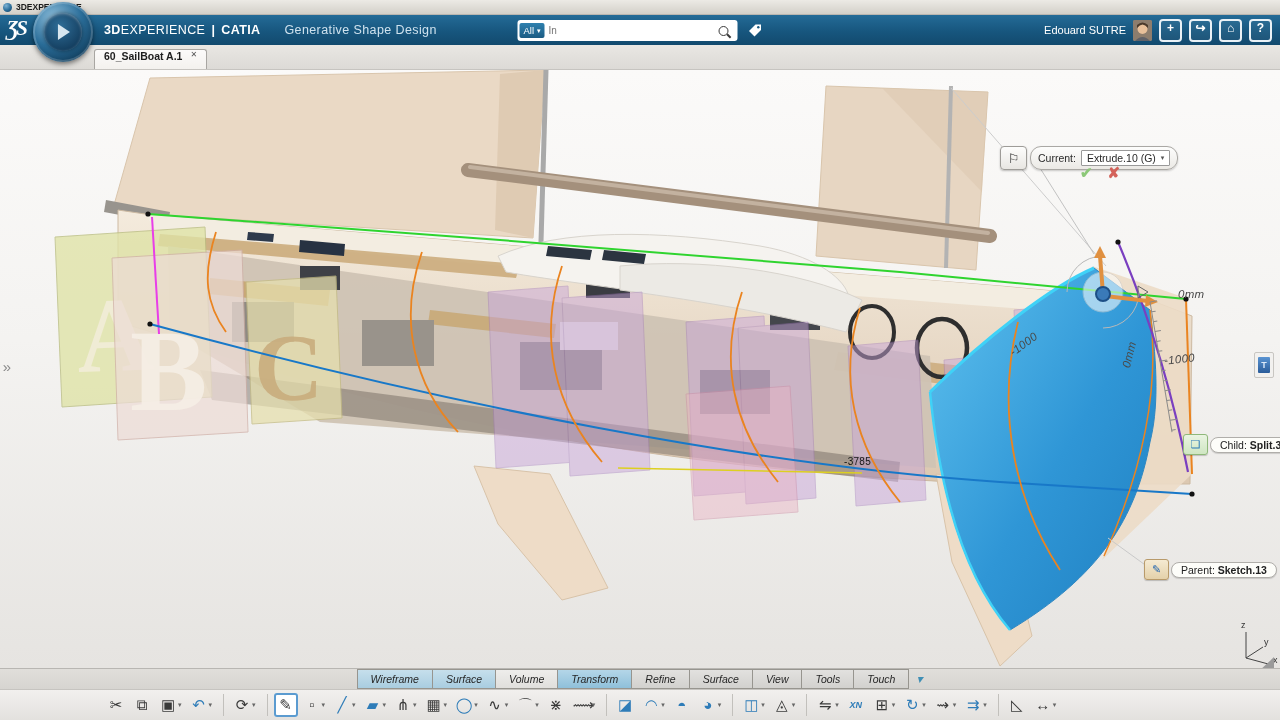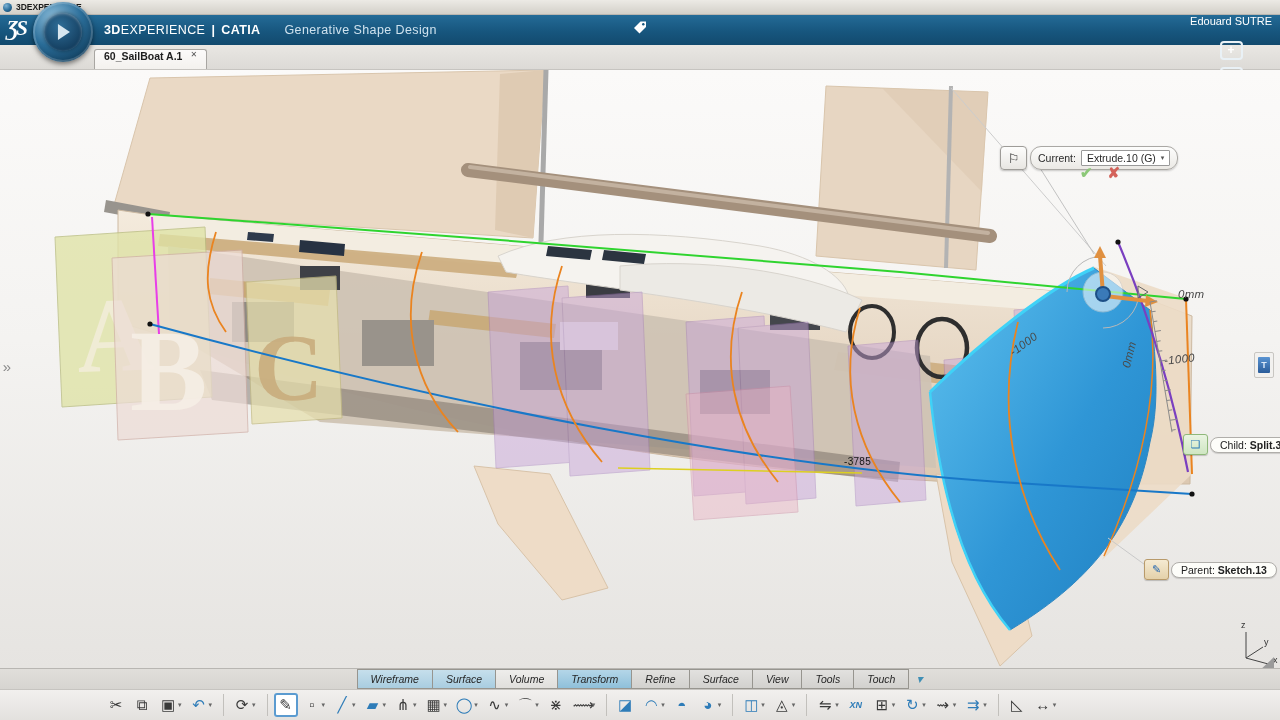--- a/index.html
+++ b/index.html
@@ -30,21 +30,21 @@
   .app-title .dv{margin:0 6px;font-weight:bold;}
   .app-title .module{color:#cfe2ee;margin-left:20px;}
   .searchzone{position:absolute;left:50%;top:5px;transform:translateX(-50%);display:flex;align-items:center;gap:10px;}
   .search-wrap{width:218px;height:19px;background:#fff;border-radius:3px;display:flex;align-items:center;padding:1px;}
   .filter{height:15px;background:linear-gradient(#2f80ae,#1b5c84);border-radius:2px;color:#fff;
     font-size:9.5px;display:flex;align-items:center;gap:3px;padding:0 4px;margin-left:1px;}
   .filter .fc{font-size:7px;}
   .search-wrap input{flex:1;border:0;outline:0;font-size:10px;color:#333;padding:0 4px;min-width:0;background:transparent;font-family:"Liberation Sans",sans-serif;}
   .mag{width:8px;height:8px;border:1.6px solid #3a3a3a;border-radius:50%;position:relative;margin-right:8px;}
   .mag::after{content:'';position:absolute;width:5px;height:1.6px;background:#3a3a3a;transform:rotate(45deg);right:-4px;bottom:-2px;}
-  .userzone{position:absolute;right:8px;top:0;height:30px;display:flex;align-items:center;gap:7px;flex-direction:column;}
+  .userzone{position:absolute;right:8px;top:0;height:30px;display:flex;align-items:center;gap:7px;}
   .uname{font-size:11px;}
   .avatar{width:19px;height:21px;border-radius:2px;overflow:hidden;background:#9a8a78;}
   .hbtn{width:19px;height:19px;border:2px solid #e9f1f6;border-radius:4px;color:#fff;
     font-size:12px;line-height:15px;text-align:center;font-weight:bold;background:rgba(255,255,255,.05);box-sizing:content-box;}
 
   
   .tabstrip{height:24px;flex:0 0 auto;display:flex;align-items:flex-end;
     background:linear-gradient(#e9e7e3,#dcdad6);border-bottom:1px solid #c6c4c0;}
   .doc-tab{margin-left:94px;height:19px;display:flex;align-items:flex-start;gap:8px;padding:0 9px;
     background:linear-gradient(#fcfbfa,#f3f1ee);border:1px solid #a8a6a2;border-bottom:none;
@@ -119,20 +119,28 @@
     <span>3DEXPERIENCE</span>
   </div>
 
   <div class="appbar">
     <span class="ds-logo">ƷS</span>
     <div class="app-title">
       <span class="b">3D</span><span>EXPERIENCE</span><span class="dv">|</span><span class="b">CATIA</span>
       <span class="module">Generative Shape Design</span>
     </div>
     <div class="searchzone">
+      <div class="search-wrap">
+        <span class="filter">
+          <span>All</span>
+          <span class="fc">▾</span>
+        </span>
+        <input placeholder="In" style="">
+        <span class="mag"></span>
+      </div>
       <svg width="15" height="15" viewBox="0 0 15 15">
         <path d="M1.5 8 L8 1.5 H13.5 V7 L7 13.5 Z" fill="#fff"></path>
           <circle cx="10.8" cy="4.2" r="1.2" fill="#17567e"></circle>
       </svg>
     </div>
     <div class="userzone">
       <span class="uname">Edouard SUTRE</span>
       <span class="avatar">
         <svg width="19" height="21" viewBox="0 0 19 21">
             <rect width="19" height="21" fill="#8d7d6d"></rect>

